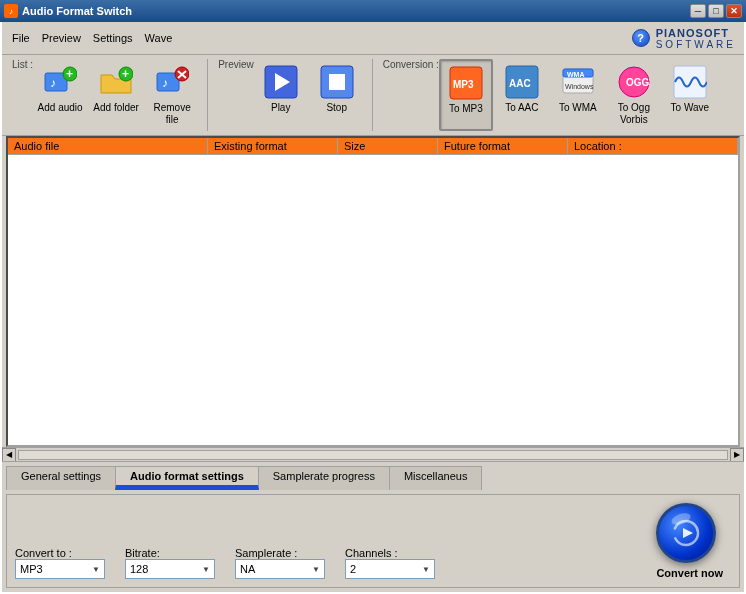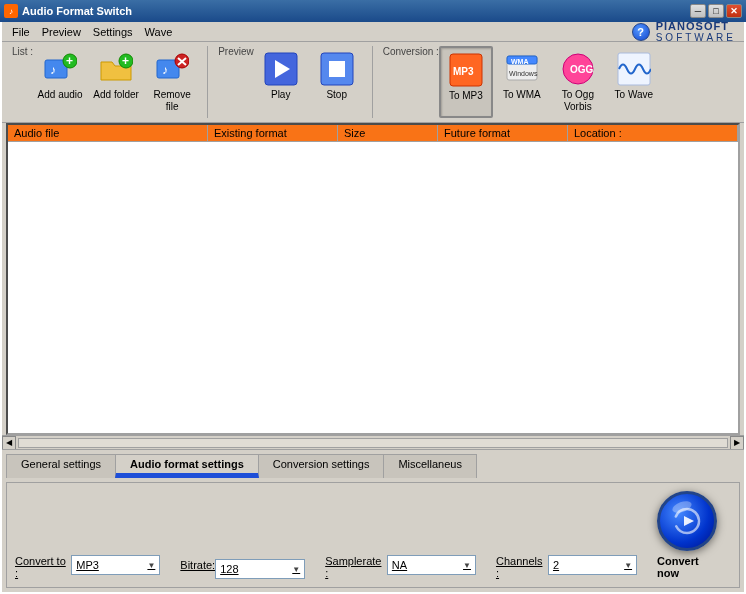--- a/index.html
+++ b/index.html
@@ -39,21 +39,21 @@
       background: linear-gradient(to bottom, #e0e0e0, #c0c0c0);
       display: flex; align-items: center; justify-content: center;
       font-size: 9px; cursor: pointer; color: #000;
       border-radius: 2px;
     }
     .title-btn.close { background: linear-gradient(to bottom, #e05030, #c03010); color: white; }
 
     
     .menu-bar {
       background: #d4d0c8;
-      height: 20px;
+      height: 33px;
       display: flex;
       align-items: center;
       padding: 0 4px;
       border-bottom: 1px solid #a0a0a0;
     }
     .menu-item {
       padding: 2px 6px;
       cursor: pointer;
       font-size: 11px;
     }
@@ -181,22 +181,21 @@
       border: 1px solid #a0a0a0;
       background: #d4d0c8;
       padding: 8px;
       display: flex;
       align-items: flex-end;
       gap: 20px;
       min-height: 70px;
     }
     .field-group {
       display: flex;
-      flex-direction: row;
-      text-decoration: underline;
+      flex-direction: column;
     }
     .field-label { font-size: 11px; color: #000; }
     .field-select-box {
       width: 90px;
       height: 20px;
       display: flex;
       align-items: center;
       justify-content: space-between;
       padding: 0 4px;
       background: white;
@@ -380,20 +379,29 @@
           <div class="tb-btn-icon">
             <svg width="34" height="34" viewBox="0 0 34 34">
               <rect x="1" y="1" width="32" height="32" rx="3" fill="#ff6622" stroke="#cc3300" stroke-width="1"></rect>
               <text x="4" y="22" fill="white" font-size="10" font-weight="bold">MP3</text>
             </svg>
           </div>
           <span class="tb-btn-label">To MP3</span>
         </div>
 
 
+        <div class="tb-btn">
+          <div class="tb-btn-icon">
+            <svg width="34" height="34" viewBox="0 0 34 34">
+              <rect x="1" y="1" width="32" height="32" rx="3" fill="#4488cc" stroke="#2266aa" stroke-width="1"></rect>
+              <text x="4" y="22" fill="white" font-size="10" font-weight="bold">AAC</text>
+            </svg>
+          </div>
+          <span class="tb-btn-label">To AAC</span>
+        </div>
 
         <div class="tb-btn">
           <div class="tb-btn-icon">
             <svg width="34" height="34" viewBox="0 0 34 34">
               <rect x="2" y="4" width="30" height="24" rx="2" fill="#eeeeee" stroke="#aaaaaa" stroke-width="1"></rect>
               <rect x="2" y="4" width="30" height="8" rx="2" fill="#4488ff" stroke="#2266cc" stroke-width="1"></rect>
               <text x="6" y="12" fill="white" font-size="7" font-weight="bold">WMA</text>
               <text x="4" y="24" fill="#333" font-size="7">Windows</text>
             </svg>
           </div>
@@ -439,21 +447,21 @@
     <div class="hscroll-left">◀</div>
     <div class="hscroll-track"></div>
     <div class="hscroll-right">▶</div>
   </div>
 
   <div class="bottom-panel">
 
     <div class="tabs-row">
       <div class="tab">General settings</div>
       <div class="tab active">Audio format settings</div>
-      <div class="tab">Conversion settings</div>
+      <div class="tab">Samplerate progress</div>
       <div class="tab">Miscellaneus</div>
     </div>
 
     <div class="tab-content">
 
       <div class="field-group">
         <span class="field-label">Convert to :</span>
         <div class="field-select-box">
           <span>MP3</span>
           <span class="dropdown-arrow">▼</span>

